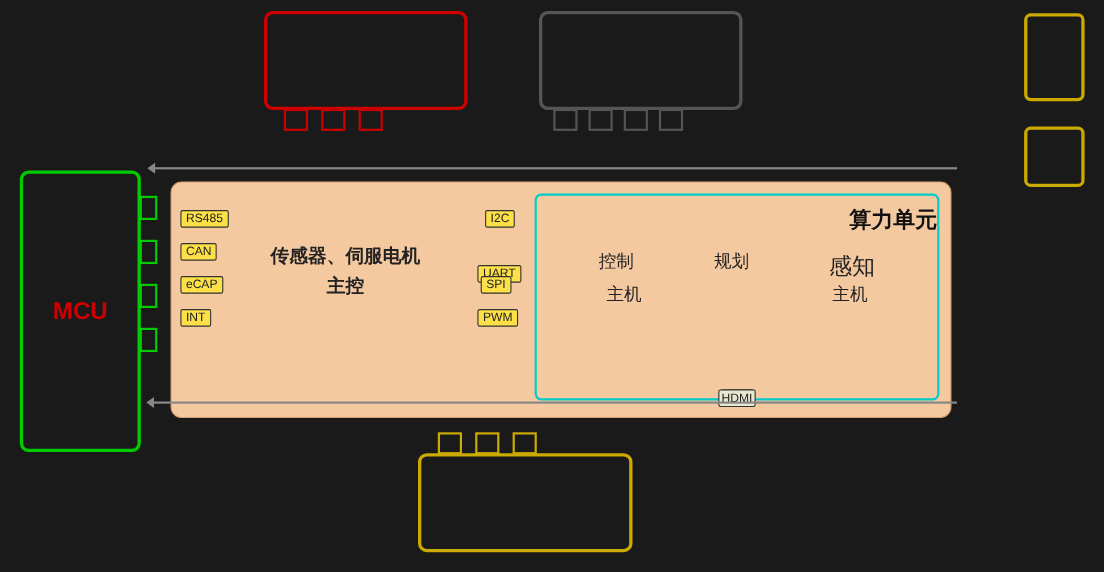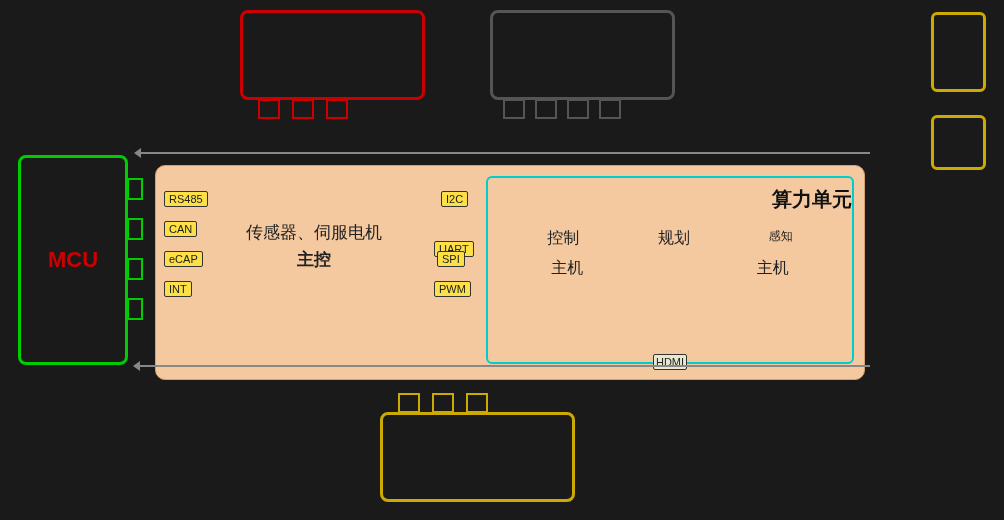--- a/index.html
+++ b/index.html
@@ -17,21 +17,21 @@
       height: 520px;
       background: #1a1a1a;
     }
 
     
     .mcu-box {
       position: absolute;
       left: 18px;
       top: 155px;
       width: 110px;
-      height: 210px;
+      height: 256px;
       border: 3px solid #00cc00;
       border-radius: 8px;
       display: flex;
       flex-direction: column;
       align-items: center;
       justify-content: center;
     }
     .mcu-label {
       color: #cc0000;
       font-size: 22px;
@@ -224,32 +224,32 @@
     <div class="port-tag" style="left:8px; top:55px;">CAN</div>
     <div class="port-tag" style="left:8px; top:85px;">eCAP</div>
     <div class="port-tag" style="left:8px; top:115px;">INT</div>
 
     <div class="port-tag" style="left:285px; top:25px;">I2C</div>
     <div class="port-tag" style="left:278px; top:55px;margin-top:20px;">UART</div>
     <div class="port-tag" style="left:281px; top:85px;">SPI</div>
     <div class="port-tag" style="left:278px; top:115px;">PWM</div>
 
     <div style="position:absolute; left:90px; top:55px; text-align:center;">
-      <div style="font-size:17px; font-weight:normal; color:#222;">传感器、伺服电机</div>
+      <div style="font-size:17px; font-weight:bold; color:#222;">传感器、伺服电机</div>
       <div style="font-size:17px; font-weight:bold; color:#222; margin-top:4px;">主控</div>
     </div>
 
     <div style="position:absolute; left:330px; top:10px; width:368px; height:188px; border:2px solid #00cccc; border-radius:6px;">
 
       <div style="position:absolute; left:0; right:0; top:8px; text-align:right; font-size:20px; font-weight:bold; color:#111;">算力单元</div>
 
       <div style="position:absolute; top:50px; left:20px; right:20px; display:flex; justify-content:space-around;">
         <span style="font-size:16px; color:#222;">控制</span>
         <span style="font-size:16px; color:#222;">规划</span>
-        <span style="font-size:12px; color:#222;">感知</span>
+        <span style="font-size:21px; color:#222;">感知</span>
       </div>
 
       <div style="position:absolute; top:80px; left:20px; right:20px; display:flex; justify-content:space-around;text-align:center;">
         <span style="font-size:16px; color:#222;">主机</span>
         <span style="font-size:16px; color:#222;"></span>
         <span style="font-size:16px; color:#222;">主机</span>
       </div>
 
       <div style="position:absolute; bottom:8px; left:0; right:0; display:flex; justify-content:center; gap:18px;">
         <div class="compute-port">RJ45</div>

